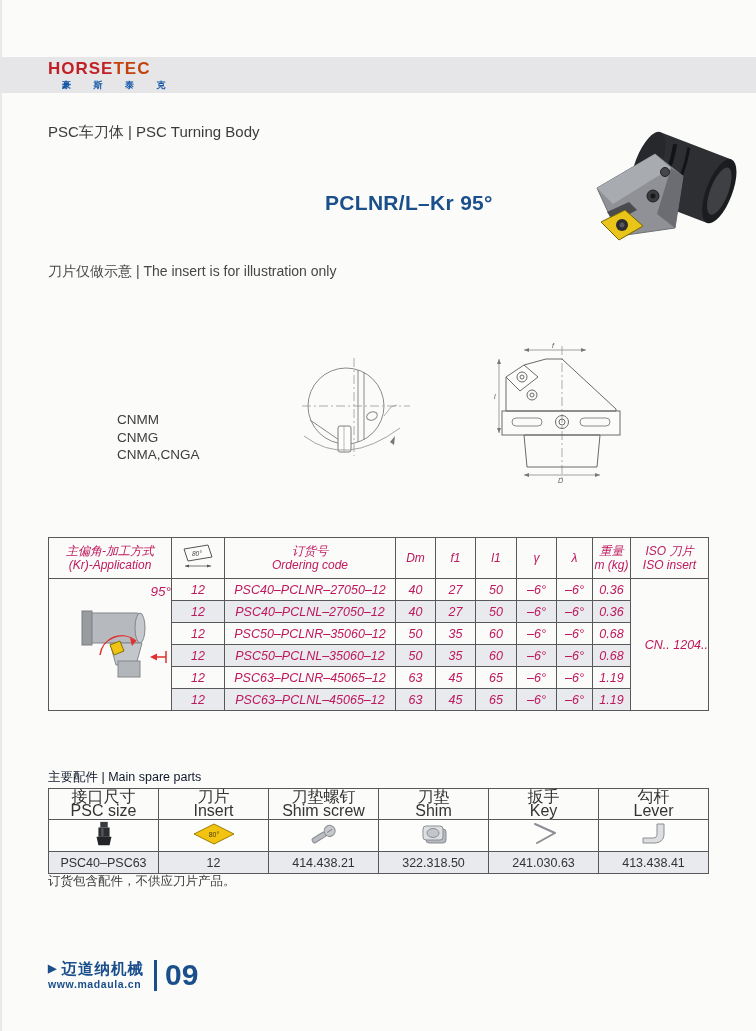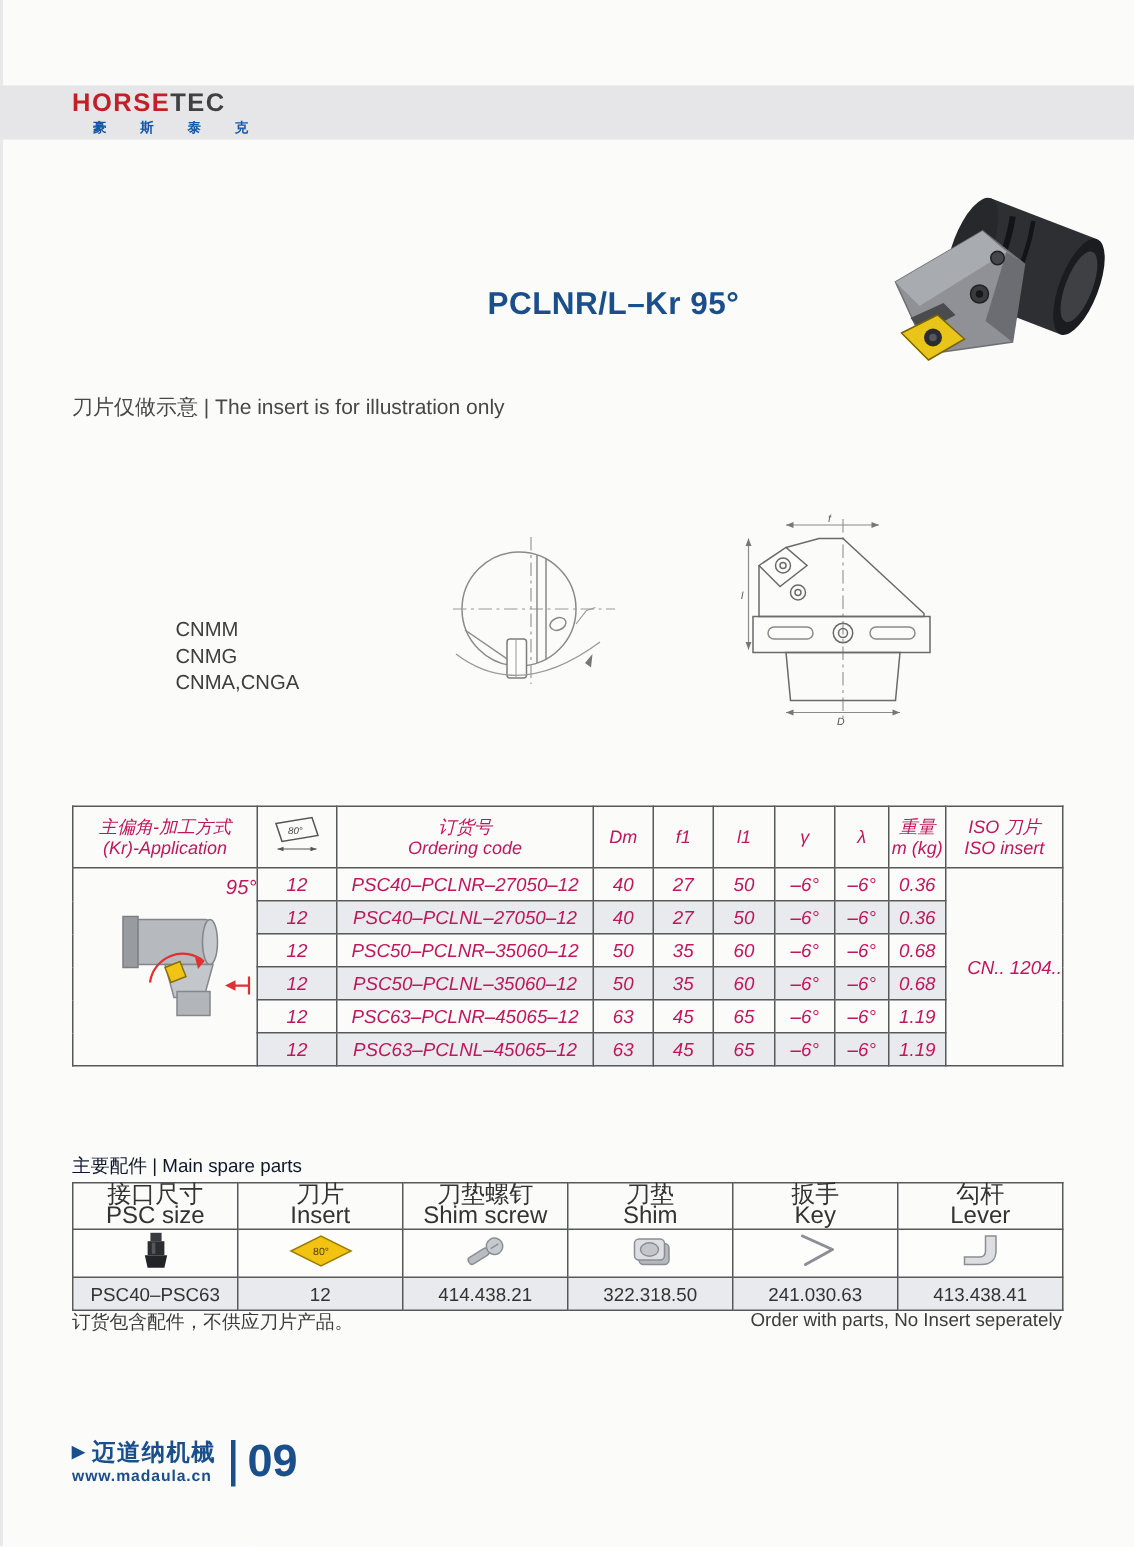--- a/index.html
+++ b/index.html
@@ -6,21 +6,21 @@
   .page{
     position:relative;width:756px;height:1031px;background:#fbfbf9;
     font-family:"Liberation Sans",sans-serif;color:#333;overflow:hidden;
   }
   .left-edge{position:absolute;left:0;top:0;width:2px;height:100%;background:#e9e9e9;}
   
   .brand-bar{position:absolute;left:0;top:57px;width:756px;height:36px;background:#e6e6e8;}
   .logo{position:absolute;left:48px;top:3px;}
   .logo-en{font-size:17px;font-weight:bold;letter-spacing:1px;line-height:17px;white-space:nowrap;}
   .logo-en .red{color:#c22027;}
-  .logo-en .blue{color:#404040;text-align:center;}
+  .logo-en .blue{color:#c2410c;text-align:center;}
   .logo-cn{font-size:9px;font-weight:bold;color:#1558a7;letter-spacing:10px;margin-top:2px;white-space:nowrap;padding-left:14px;}
   .section-title{position:absolute;left:48px;top:123px;font-size:15px;color:#3c3c3c;}
   .product-photo{position:absolute;left:585px;top:126px;width:165px;height:128px;}
   .product-title{position:absolute;left:325px;top:191px;font-size:21px;font-weight:bold;color:#1a4f8c;letter-spacing:0.3px;}
   .insert-note{position:absolute;left:48px;top:263px;font-size:14px;color:#474747;}
   .insert-types{position:absolute;left:117px;top:391px;font-size:13.5px;color:#3e3e3e;line-height:17.5px;margin-top:20px;}
   .drawing-left{position:absolute;left:298px;top:350px;}
   .drawing-right{position:absolute;left:494px;top:343px;}
   
   .main-table{position:absolute;left:48px;top:537px;width:660px;border-collapse:collapse;table-layout:fixed;font-size:12.5px;color:#be185d;font-style:italic;}
@@ -56,20 +56,21 @@
 <div class="page">
   <div class="left-edge"></div>
 
   <div class="brand-bar">
     <div class="logo">
       <div class="logo-en"><span class="red">HORSE</span><span class="blue">TEC</span></div>
       <div class="logo-cn">豪 斯 泰 克</div>
     </div>
   </div>
 
+  <div class="section-title">PSC车刀体 | PSC Turning Body</div>
   <div class="product-title">PCLNR/L–Kr 95°</div>
   <div class="insert-note">刀片仅做示意 | The insert is for illustration only</div>
 
   <div class="product-photo">
     <svg width="165" height="128" viewBox="0 0 165 128">
       <g transform="rotate(21 105 55)">
         <rect x="60" y="20" width="76" height="68" fill="#2e2f33"></rect>
         <ellipse cx="136" cy="54" rx="13" ry="34" fill="#1b1c1f"></ellipse>
         <ellipse cx="136" cy="54" rx="9" ry="25" fill="#3f4044"></ellipse>
         <ellipse cx="60" cy="54" rx="13" ry="34" fill="#27282b"></ellipse>
@@ -354,21 +355,20 @@
         <td>414.438.21</td>
         <td>322.318.50</td>
         <td>241.030.63</td>
         <td>413.438.41</td>
       </tr>
     </tbody>
   </table>
 
   <div class="order-notes">
     <span>订货包含配件，不供应刀片产品。</span>
-    <span>Order with parts, No Insert seperately</span>
   </div>
 
   <div class="footer">
     <div class="footer-brand">
       <div class="footer-company">
         <span class="footer-tri">▶</span>
         <span>迈道纳机械</span>
       </div>
       <div class="footer-site">www.madaula.cn</div>
     </div>

